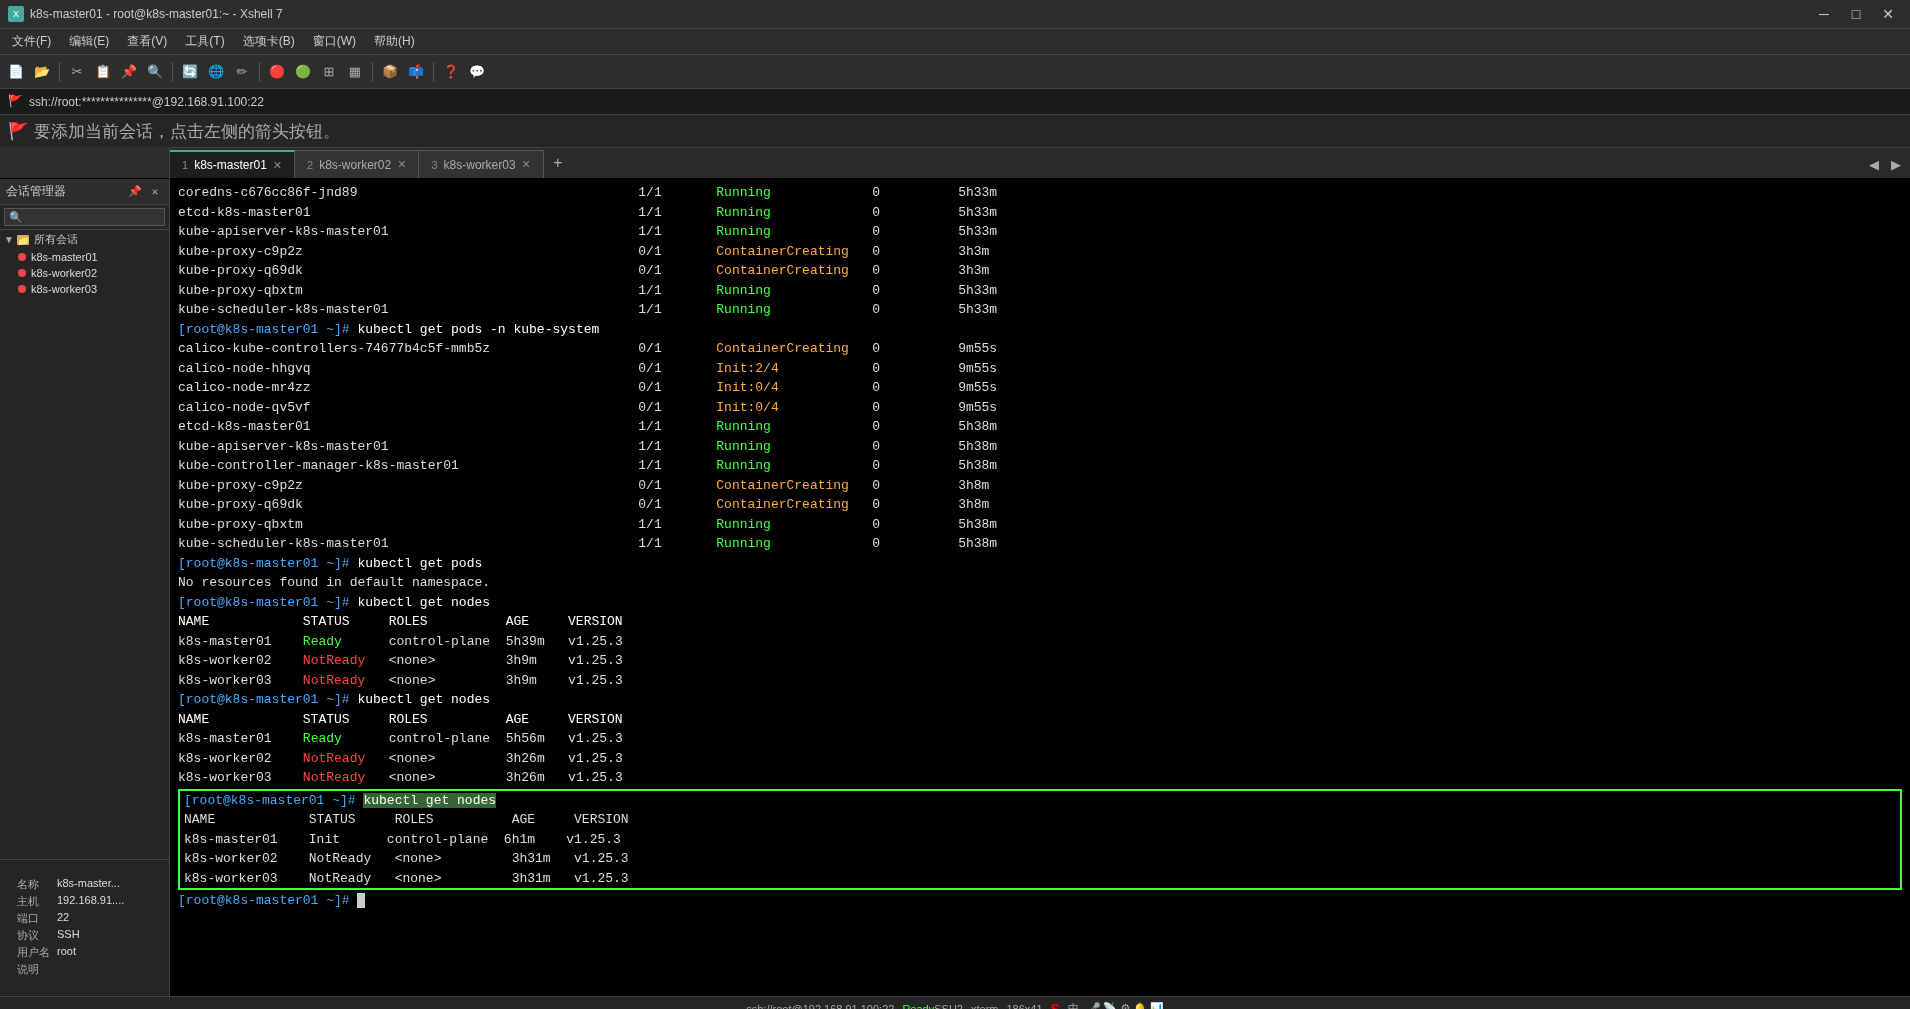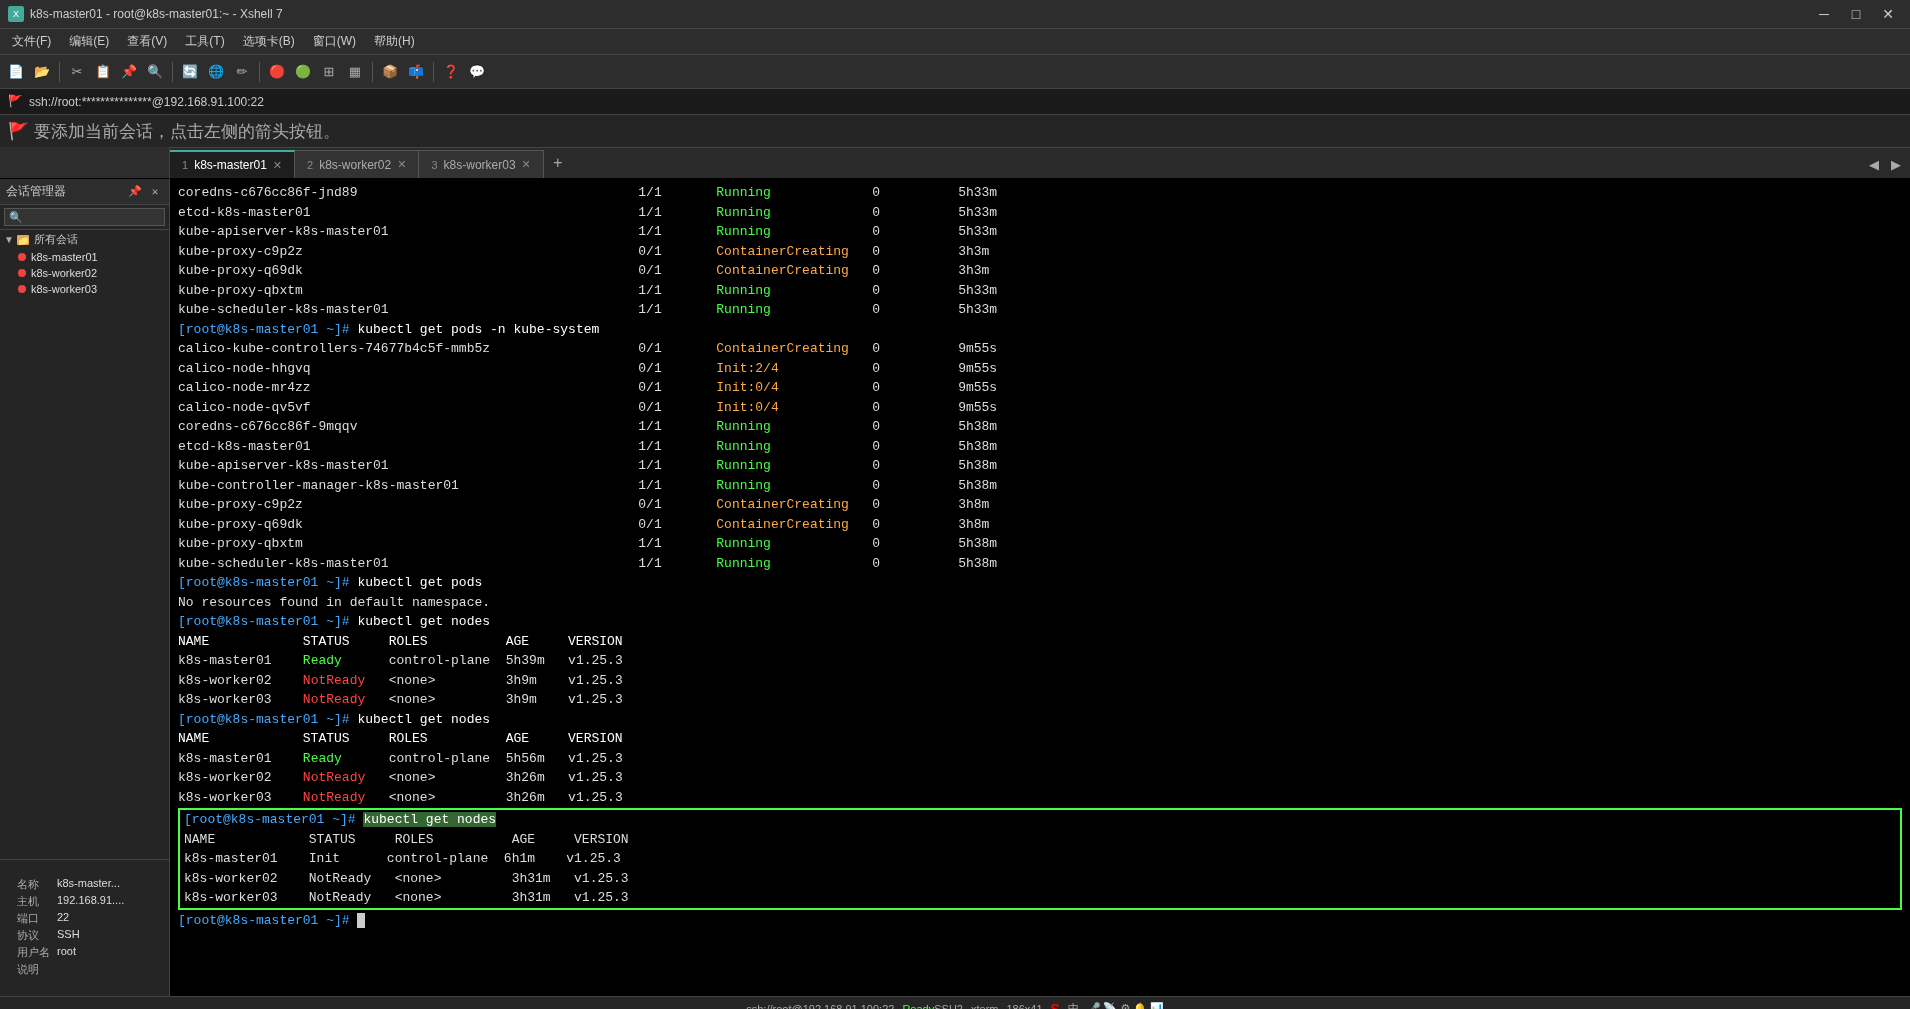--- a/index.html
+++ b/index.html
@@ -354,21 +354,20 @@
           <span class="term-line">kube-apiserver-k8s-master01                                1/1       <span style="color:#4f4;">Running</span>             0          5h33m</span>
           <span class="term-line">kube-proxy-c9p2z                                           0/1       <span style="color:#fa4;">ContainerCreating</span>   0          3h3m</span>
           <span class="term-line">kube-proxy-q69dk                                           0/1       <span style="color:#fa4;">ContainerCreating</span>   0          3h3m</span>
           <span class="term-line">kube-proxy-qbxtm                                           1/1       <span style="color:#4f4;">Running</span>             0          5h33m</span>
           <span class="term-line">kube-scheduler-k8s-master01                                1/1       <span style="color:#4f4;">Running</span>             0          5h33m</span>
           <span class="term-line"><span style="color:#4af;">[root@k8s-master01 ~]#</span><span style="color:#fff;"> kubectl get pods -n kube-system</span></span>
           <span class="term-line">calico-kube-controllers-74677b4c5f-mmb5z                   0/1       <span style="color:#fa4;">ContainerCreating</span>   0          9m55s</span>
           <span class="term-line">calico-node-hhgvq                                          0/1       <span style="color:#fa4;">Init:2/4</span>            0          9m55s</span>
           <span class="term-line">calico-node-mr4zz                                          0/1       <span style="color:#fa4;">Init:0/4</span>            0          9m55s</span>
           <span class="term-line">calico-node-qv5vf                                          0/1       <span style="color:#fa4;">Init:0/4</span>            0          9m55s</span>
-          <span class="term-line">coredns-c676cc86f-9mqqv                                    1/1       <span style="color:#4f4;">Running</span>             0          5h38m</span>
           <span class="term-line">etcd-k8s-master01                                          1/1       <span style="color:#4f4;">Running</span>             0          5h38m</span>
           <span class="term-line">kube-apiserver-k8s-master01                                1/1       <span style="color:#4f4;">Running</span>             0          5h38m</span>
           <span class="term-line">kube-controller-manager-k8s-master01                       1/1       <span style="color:#4f4;">Running</span>             0          5h38m</span>
           <span class="term-line">kube-proxy-c9p2z                                           0/1       <span style="color:#fa4;">ContainerCreating</span>   0          3h8m</span>
           <span class="term-line">kube-proxy-q69dk                                           0/1       <span style="color:#fa4;">ContainerCreating</span>   0          3h8m</span>
           <span class="term-line">kube-proxy-qbxtm                                           1/1       <span style="color:#4f4;">Running</span>             0          5h38m</span>
           <span class="term-line">kube-scheduler-k8s-master01                                1/1       <span style="color:#4f4;">Running</span>             0          5h38m</span>
           <span class="term-line"><span style="color:#4af;">[root@k8s-master01 ~]#</span><span style="color:#fff;"> kubectl get pods</span></span>
           <span class="term-line">No resources found in default namespace.</span>
           <span class="term-line"><span style="color:#4af;">[root@k8s-master01 ~]#</span><span style="color:#fff;"> kubectl get nodes</span></span>

